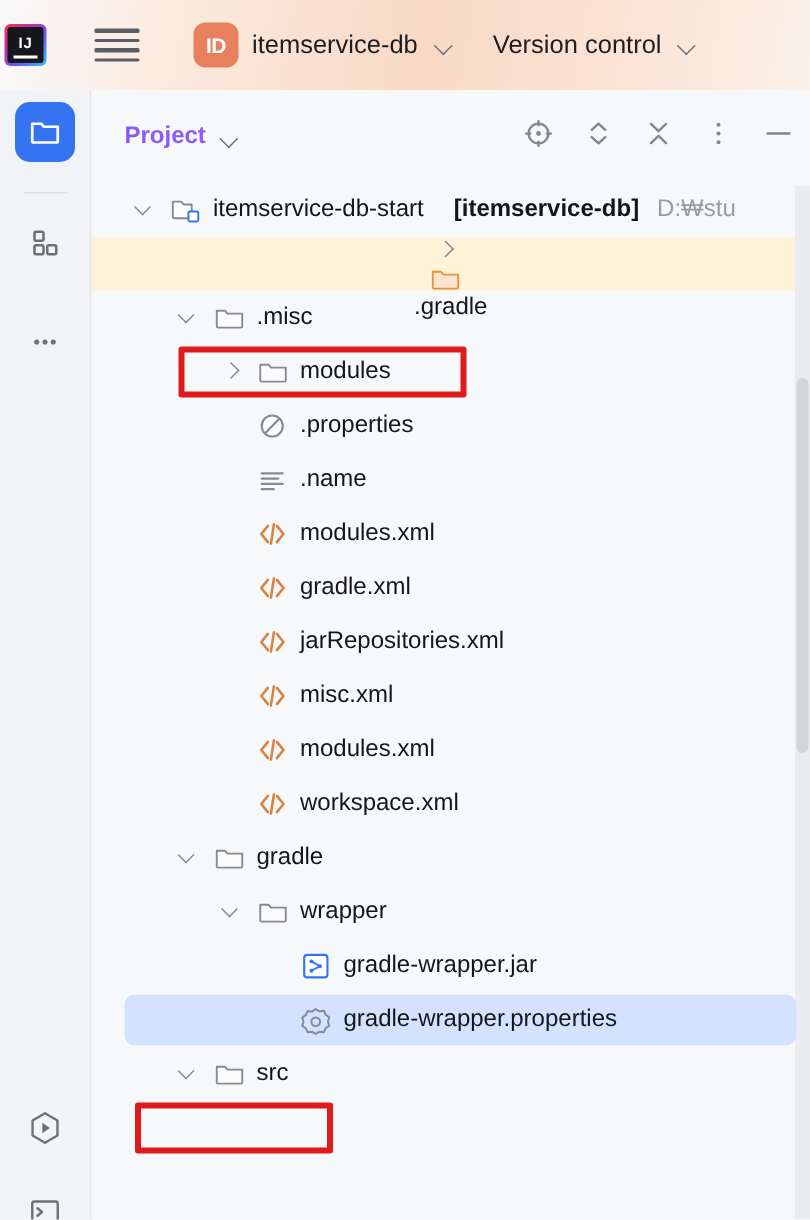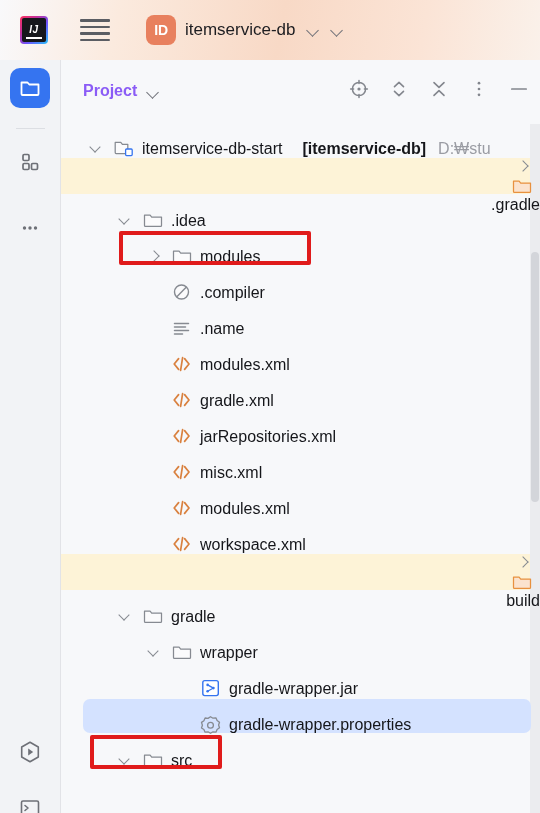--- a/index.html
+++ b/index.html
@@ -11,23 +11,23 @@
   }
   #app { position: relative; width: 540px; height: 813px; }
 
   
   #titlebar {
     position: absolute; left: 0; top: 0; width: 540px; height: 60px;
     background: linear-gradient(100deg, #f9f9fb 0%, #fbeade 22%, #f8d9c6 52%, #fbe4d6 78%, #faf1ea 100%);
     display: flex; align-items: center;
   }
   .ij-logo {
-    width: 28px; height: 28px; margin-left: 20px; border-radius: 4px;
+    width: 28px; height: 28px; margin-left: 3px; border-radius: 4px;
     background: linear-gradient(135deg,#fe315d 0%, #c22f9b 32%, #6b57ff 62%, #29c2f7 100%);
-    padding: 2px; position: relative; flex: none; font-style: italic;
+    padding: 2px; position: relative; flex: none;
   }
   .ij-logo .inner {
     width: 100%; height: 100%; background: #16171c; border-radius: 2px;
     color: #fff; font-size: 10px; font-weight: bold; line-height: 1;
     display: flex; align-items: center; justify-content: center;
     letter-spacing: .5px;
   }
   .ij-logo .bar {
     position: absolute; left: 6px; right: 6px; bottom: 5px; height: 2px; background: #fff;
   }
@@ -81,21 +81,21 @@
     position: absolute; right: 10px; top: 18px; display: flex; align-items: center; gap: 18px;
   }
   .act { width: 22px; height: 22px; display: block; }
 
   
   #tree {
     position: absolute; left: 0; top: 62px; width: 479px; height: 691px;
     overflow: hidden;
   }
   .row {
-    position: relative; height: 36px; display: flex; align-items: flex-end;
+    position: relative; height: 36px; display: flex; align-items: center;
     white-space: nowrap; font-size: 16px; color: #15161a;
   }
   .row.hl-yellow { background: #fdf3d7; flex-direction: column; }
   .row.selected > .selbg {
     position: absolute; left: 22px; right: 9px; top: 1px; bottom: 1px;
     background: #d4e2ff; border-radius: 7px;
   }
   .row > * { position: relative; z-index: 1; }
   .arrow { width: 18px; height: 18px; flex: none; position: relative; }
   .arrow.right::before {
@@ -145,20 +145,21 @@
       <i></i>
       <i></i>
       <i></i>
       <i></i>
     </div>
 
     <div class="id-badge">ID</div>
     <span class="tb-text">itemservice-db</span>
     <span class="chev-dn"></span>
 
+    <span class="tb-text" id="vcs-label">Version control</span>
     <span class="chev-dn"></span>
   </div>
 
   <div id="rail">
 
     <div class="rail-btn active" style="top:8px">
       <svg width="24" height="24" viewBox="0 0 24 24">
         <path d="M3.5 6.5h6l1.8 2h9.2v9.5a1 1 0 0 1-1 1h-15a1 1 0 0 1-1-1z" fill="none" stroke="#ffffff" stroke-width="1.8" stroke-linejoin="round"></path>
       </svg>
     </div>
@@ -251,38 +252,38 @@
             <path d="M2.5 5.2h5.6l1.6 1.9h9.8v8.4a.9.9 0 0 1-.9.9H3.4a.9.9 0 0 1-.9-.9z" fill="#fbe3ce" stroke="#e8913f" stroke-width="1.25" stroke-linejoin="round"></path>
           </svg>
           <span class="label">.gradle</span>
         </div>
         <div class="row">
           <span style="display: inline-block; flex: 0 0 auto; width: 55px;"></span>
           <span class="arrow down" style="margin-right: 8px;"></span>
           <svg viewBox="0 0 22 20" class="ficon">
             <path d="M2.5 5.2h5.6l1.6 1.9h9.8v8.4a.9.9 0 0 1-.9.9H3.4a.9.9 0 0 1-.9-.9z" fill="#fbfbfc" stroke="#868a91" stroke-width="1.25" stroke-linejoin="round"></path>
           </svg>
-          <span class="label">.idea</span>
+          <span class="label">.misc</span>
         </div>
         <div class="row">
           <span style="display: inline-block; flex: 0 0 auto; width: 84px;"></span>
           <span class="arrow right" style="margin-right: 8px;"></span>
           <svg viewBox="0 0 22 20" class="ficon">
             <path d="M2.5 5.2h5.6l1.6 1.9h9.8v8.4a.9.9 0 0 1-.9.9H3.4a.9.9 0 0 1-.9-.9z" fill="#fbfbfc" stroke="#868a91" stroke-width="1.25" stroke-linejoin="round"></path>
           </svg>
           <span class="label">modules</span>
         </div>
         <div class="row">
           <span style="display: inline-block; flex: 0 0 auto; width: 84px;"></span>
           <span class="arrow" style="margin-right: 8px;"></span>
           <svg viewBox="0 0 22 20" class="ficon">
             <circle cx="10.5" cy="10" r="7" fill="#fbfbfc" stroke="#868a91" stroke-width="1.4"></circle>
             <path d="M5.6 15 15.4 5" stroke="#868a91" stroke-width="1.4"></path>
           </svg>
-          <span class="label">.compiler</span>
+          <span class="label">.properties</span>
         </div>
         <div class="row">
           <span style="display: inline-block; flex: 0 0 auto; width: 84px;"></span>
           <span class="arrow" style="margin-right: 8px;"></span>
           <svg viewBox="0 0 22 20" class="ficon">
             <path d="M3.5 5.5h14M3.5 9h11M3.5 12.5h14M3.5 16h8" stroke="#868a91" stroke-width="1.5" stroke-linecap="round"></path>
           </svg>
           <span class="label">.name</span>
         </div>
         <div class="row">
@@ -325,28 +326,20 @@
           </svg>
           <span class="label">modules.xml</span>
         </div>
         <div class="row">
           <span style="display: inline-block; flex: 0 0 auto; width: 84px;"></span>
           <span class="arrow" style="margin-right: 8px;"></span>
           <svg viewBox="0 0 22 20" class="ficon">
             <path d="M7.6 4.6 3.2 10l4.4 5.4M13.6 4.6 18 10l-4.4 5.4M11.6 3.6 9.6 16.4" fill="none" stroke="#d9813f" stroke-width="1.7" stroke-linecap="round" stroke-linejoin="round"></path>
           </svg>
           <span class="label">workspace.xml</span>
-        </div>
-        <div class="row hl-yellow">
-          <span style="display: inline-block; flex: 0 0 auto; width: 55px;"></span>
-          <span class="arrow right" style="margin-right: 8px;"></span>
-          <svg viewBox="0 0 22 20" class="ficon">
-            <path d="M2.5 5.2h5.6l1.6 1.9h9.8v8.4a.9.9 0 0 1-.9.9H3.4a.9.9 0 0 1-.9-.9z" fill="#fbe3ce" stroke="#e8913f" stroke-width="1.25" stroke-linejoin="round"></path>
-          </svg>
-          <span class="label">build</span>
         </div>
         <div class="row">
           <span style="display: inline-block; flex: 0 0 auto; width: 55px;"></span>
           <span class="arrow down" style="margin-right: 8px;"></span>
           <svg viewBox="0 0 22 20" class="ficon">
             <path d="M2.5 5.2h5.6l1.6 1.9h9.8v8.4a.9.9 0 0 1-.9.9H3.4a.9.9 0 0 1-.9-.9z" fill="#fbfbfc" stroke="#868a91" stroke-width="1.25" stroke-linejoin="round"></path>
           </svg>
           <span class="label">gradle</span>
         </div>
         <div class="row">

